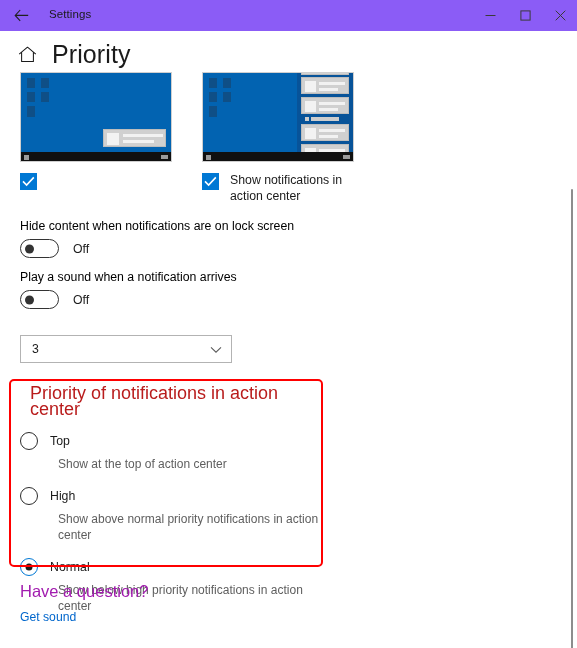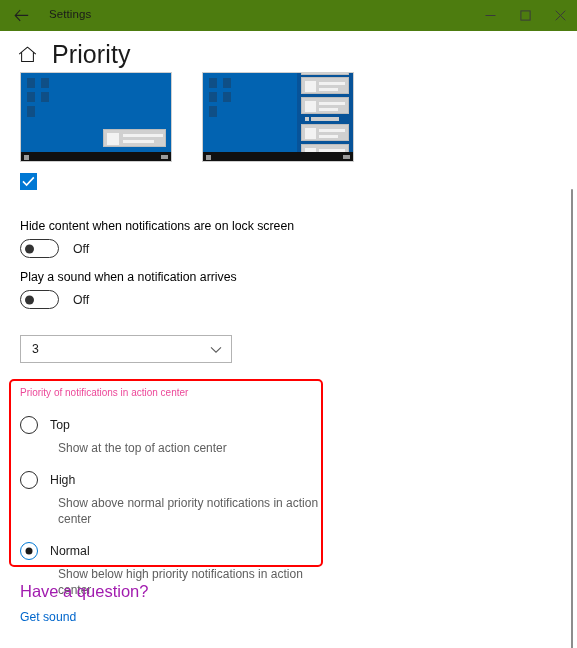--- a/index.html
+++ b/index.html
@@ -8,21 +8,21 @@
     width: 577px; height: 648px;
     background: #ffffff;
     font-family: "Liberation Sans", sans-serif;
     color: #000000;
     overflow: hidden;
   }
 
   
   .titlebar {
     position: absolute; left: 0; top: 0; width: 577px; height: 31px;
-    background: #4d7c0f;
+    background: #8b5cf6;
   }
   .back-btn {
     position: absolute; left: 6px; top: 2px; width: 30px; height: 26px;
     display: flex; align-items: center; justify-content: center;
     color: #202020;
   }
   .back-btn svg { display: block; }
   .app-title {
     position: absolute; left: 49px; top: 6px;
     font-size: 11.5px; line-height: 16px; color: #1a1a1a;
@@ -185,21 +185,21 @@
 
   
   .highlight-box {
     position: absolute; left: 9px; top: 307px; width: 314px; height: 188px;
     border: 2.2px solid #ff0000; border-radius: 5px; background: transparent;
     pointer-events: none;
   }
 
   
   .radio-section { position: absolute; left: 20px; top: 313px; width: 300px; }
-  .radio-title { font-size: 10px; line-height: 16px; color: #ec4899; }
+  .radio-title { font-size: 18px; line-height: 16px; color: #b91c1c; margin-left: 10px; }
   .radio-item { position: relative; margin-top: 15px; }
   .radio {
     position: absolute; left: 0; top: 0; width: 18px; height: 18px;
     border-radius: 50%; border: 1.7px solid #2b2b2b; background: #ffffff;
   }
   .radio.checked { border-color: #0078d4; }
   .radio.checked::after {
     content: ""; position: absolute; left: 50%; top: 50%;
     transform: translate(-50%, -50%);
     width: 7px; height: 7px; border-radius: 50%; background: #1b1b1b;
@@ -331,20 +331,28 @@
   </div>
 
   <div class="cb-row c1">
     <span class="checkbox">
       <svg width="13" height="11" viewBox="0 0 13 11" aria-hidden="true">
         <path d="M1 5.4 L4.6 9 L11.8 1.4" stroke="#ffffff" stroke-width="1.6" fill="none"></path>
       </svg>
     </span>
   </div>
 
+  <div class="cb-row c2">
+    <span class="checkbox">
+      <svg width="13" height="11" viewBox="0 0 13 11" aria-hidden="true">
+        <path d="M1 5.4 L4.6 9 L11.8 1.4" stroke="#ffffff" stroke-width="1.6" fill="none"></path>
+      </svg>
+    </span>
+    <span class="cb-label">Show notifications in action center</span>
+  </div>
 
   <div class="setting-label" style="left:20px; top:146px;">Hide content when notifications are on lock screen</div>
   <div class="toggle-row" style="left:20px; top:167px;">
     <span class="toggle">
       <span class="knob"></span>
     </span>
     <span class="toggle-state">Off</span>
   </div>
 
   <div class="setting-label" style="left:20px; top:197px;">Play a sound when a notification arrives</div>

